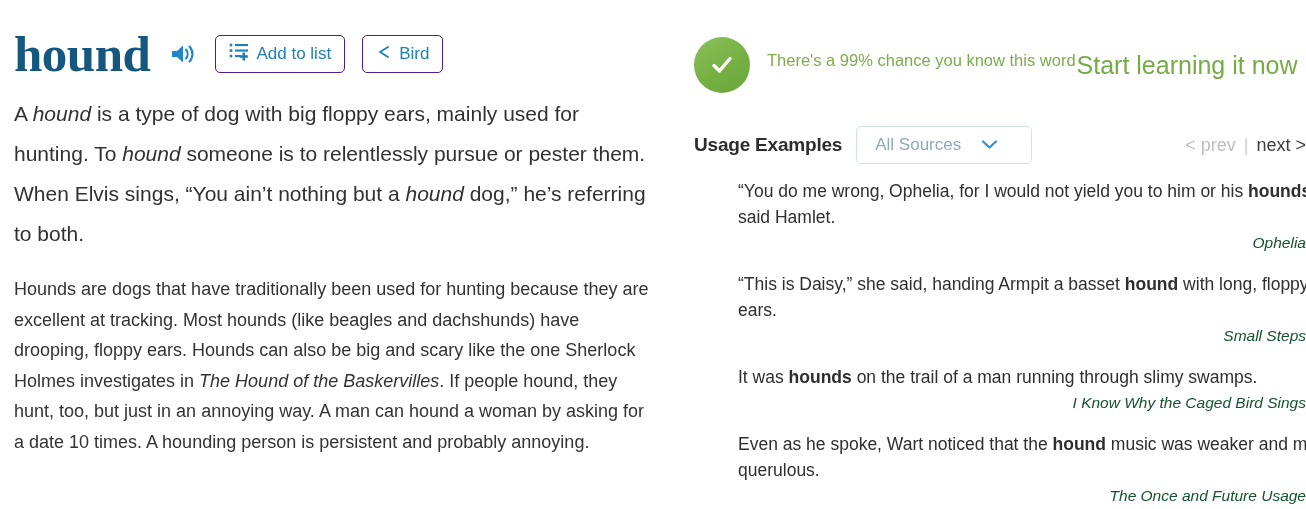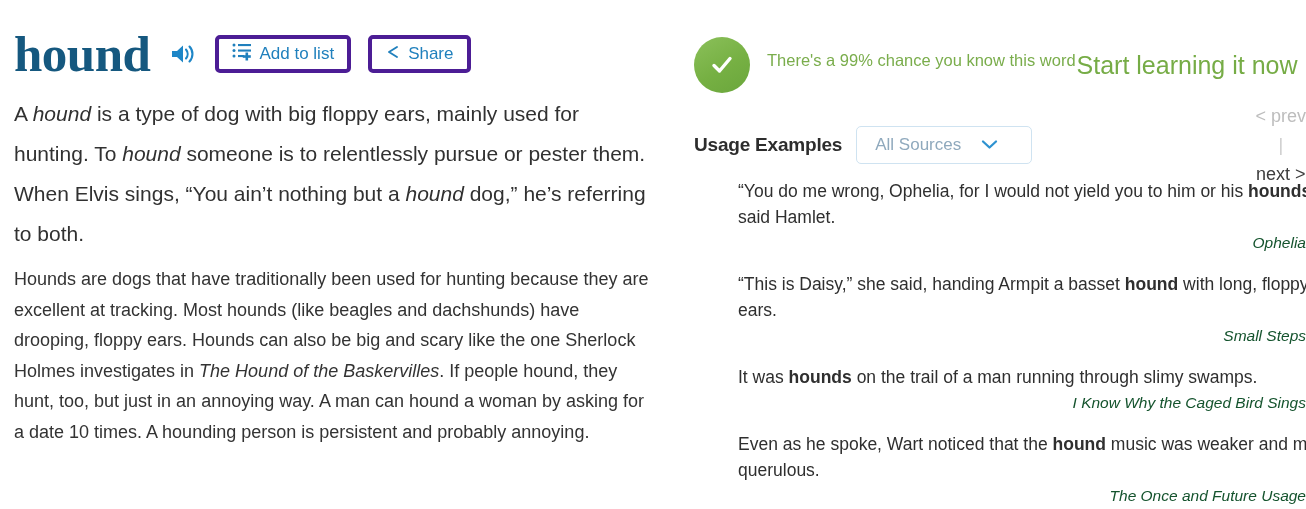--- a/index.html
+++ b/index.html
@@ -57,21 +57,21 @@
     border: none;
   }
 
   .pill-btn {
     margin-left: 17px;
     height: 38px;
     display: inline-flex;
     align-items: center;
     gap: 7px;
     padding: 0 13px;
-    border: 4px solid #4c1d95;
+    border: 1px solid #4c1d95;
     border-radius: 5px;
     background: #ffffff;
     color: #2080bd;
     font-size: 17px;
     font-family: "Liberation Sans", sans-serif;
     cursor: pointer;
     white-space: nowrap;
   }
 
   .pill-btn .label { color: #2080bd; }
@@ -79,21 +79,21 @@
   .definition-short {
     margin-top: 8px;
     font-size: 21px;
     line-height: 40px;
     color: #313131;
     width: 645px;
   }
   .definition-short em { font-style: italic; }
 
   .definition-long {
-    margin-top: 10px;
+    margin-top: 20px;
     font-size: 18px;
     line-height: 30.5px;
     color: #333333;
     width: 636px;
   }
   .definition-long em { font-style: italic; }
 
   
   .right-col {
     position: absolute;
@@ -168,21 +168,20 @@
     font-size: 17px;
     color: #8fa9bd;
   }
 
   .pager {
     margin-left: auto;
     display: flex;
     align-items: center;
     font-size: 18px;
     gap: 8px;
-    flex-direction: column;
   }
   .pager .prev { color: #bdbdbd; cursor: pointer; }
   .pager .sep  { color: #cccccc; }
   .pager .next { color: #3d3d3d; cursor: pointer; }
 
   .examples { margin-top: 13px; margin-left: 44px; }
 
   .example { margin-bottom: 16px; }
 
   .example-text {
@@ -236,21 +235,21 @@
         </span>
         <span class="label">Add to list</span>
       </button>
 
       <button class="pill-btn">
         <span class="icon">
           <svg width="16" height="16" viewBox="0 0 16 16">
             <path d="M12 3 L4 8 L12 13" stroke="#2080bd" stroke-width="1.9" fill="none" stroke-linecap="round" stroke-linejoin="round"></path>
           </svg>
         </span>
-        <span class="label">Share</span>
+        <span class="label">Bird</span>
       </button>
     </div>
 
     <p class="definition-short">A <em>hound</em> is a type of dog with big floppy ears, mainly used for hunting. To <em>hound</em> someone is to relentlessly pursue or pester them. When Elvis sings, “You ain’t nothing but a <em>hound</em> dog,” he’s referring to both.</p>
 
     <p class="definition-long">Hounds are dogs that have traditionally been used for hunting because they are excellent at tracking. Most hounds (like beagles and dachshunds) have drooping, floppy ears. Hounds can also be big and scary like the one Sherlock Holmes investigates in <em>The Hound of the Baskervilles</em>. If people hound, they hunt, too, but just in an annoying way. A man can hound a woman by asking for a date 10 times. A hounding person is persistent and probably annoying.</p>
   </div>
 
   <div class="right-col">
 

